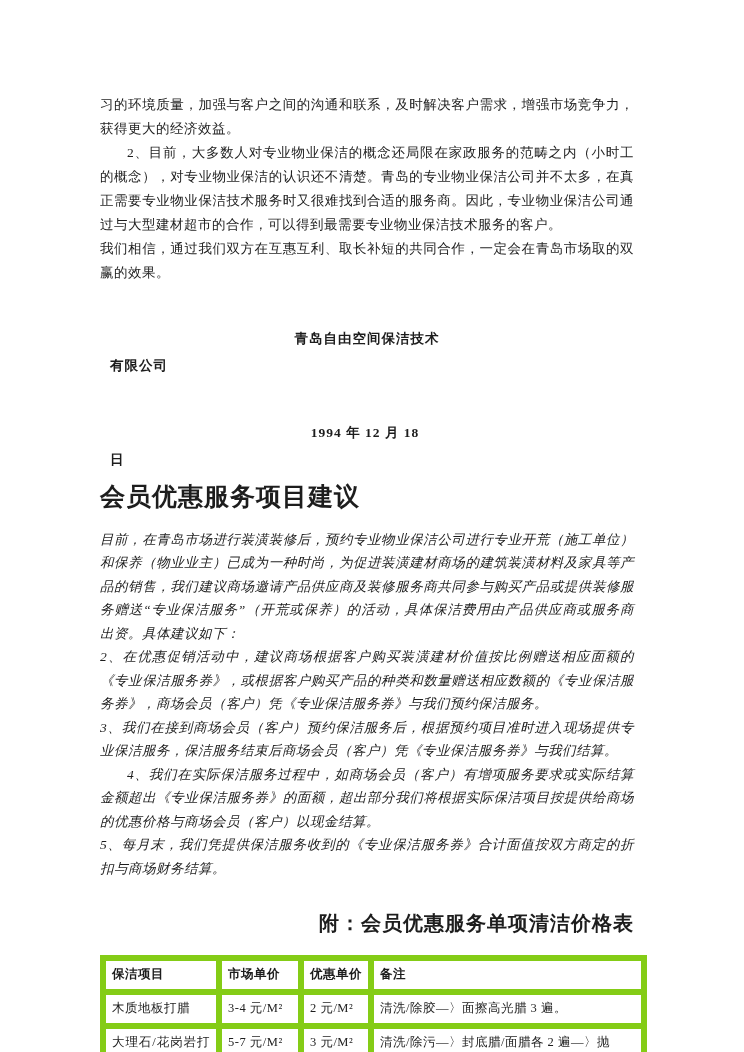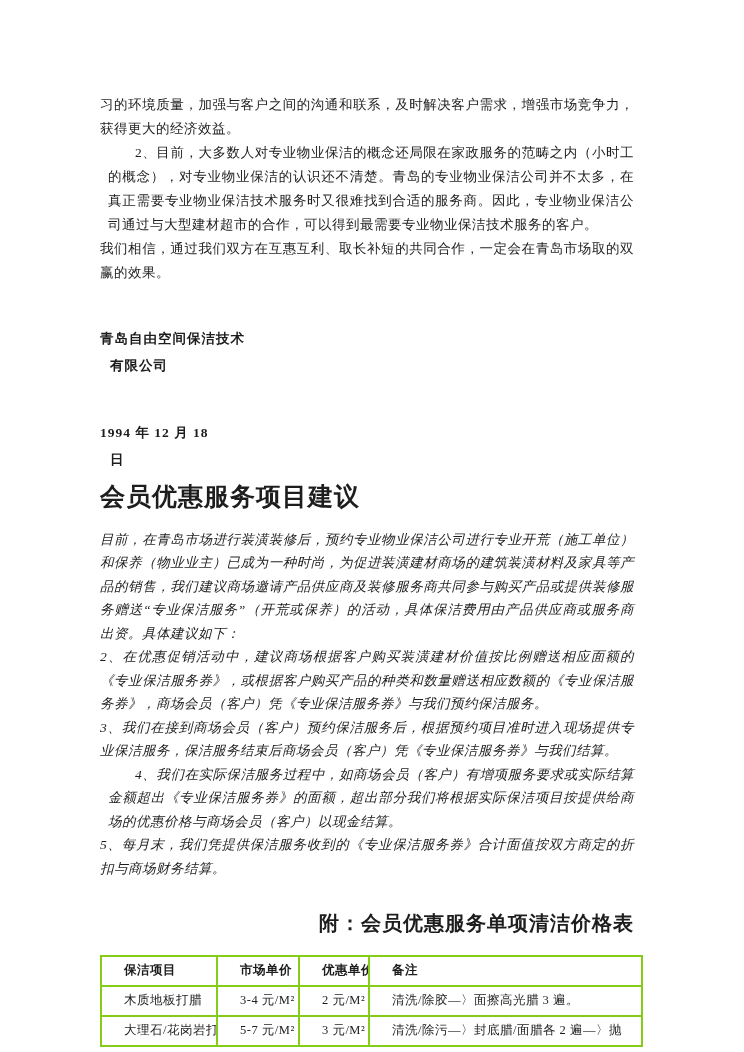--- a/index.html
+++ b/index.html
@@ -28,24 +28,24 @@
     letter-spacing: 0.5px;
   }
   .body-text2 {
     font-size: 13.5px;
     line-height: 23.5px;
     text-align: justify;
     text-justify: inter-ideograph;
     letter-spacing: 0.5px;
     font-style: italic;
   }
-  .indent2 { text-indent: 2em; margin-left: 8px; }
+  .indent2 { text-indent: 2em; }
   .sig-block { margin-top: 10px; font-weight: bold; font-size: 13.5px; }
   .sig-line { line-height: 27px; letter-spacing: 1px; }
-  .align-right { text-align: left; margin-top: 40px; }
+  .align-right { text-align: center; margin-top: 40px; }
   .sig-wrap-left { padding-left: 10px; }
   .date-right { padding-right: 4px; }
   .doc-title {
     margin-top: 10px;
     font-size: 25px;
     font-weight: bold;
     line-height: 28px;
     letter-spacing: 1px;
   }
   .table-heading {
@@ -58,23 +58,23 @@
   }
   table.price-table {
     margin-top: 10px;
     width: 541px;
     border-collapse: collapse;
     table-layout: fixed;
     border: 2px solid #3a3a3a;
     font-size: 12.5px;
   }
   table.price-table td {
-    border: 2px solid #84cc16;
+    border: 6px solid #84cc16;
     height: 26px;
-    padding: 1px 22px;
+    padding: 1px 6px;
     vertical-align: middle;
     letter-spacing: 0.5px;
     overflow: hidden;
     white-space: nowrap;
   }
   table.price-table .th { font-weight: bold; }
   .spread { text-align: justify; text-align-last: justify; }
 </style>
 </head>
 <body>

